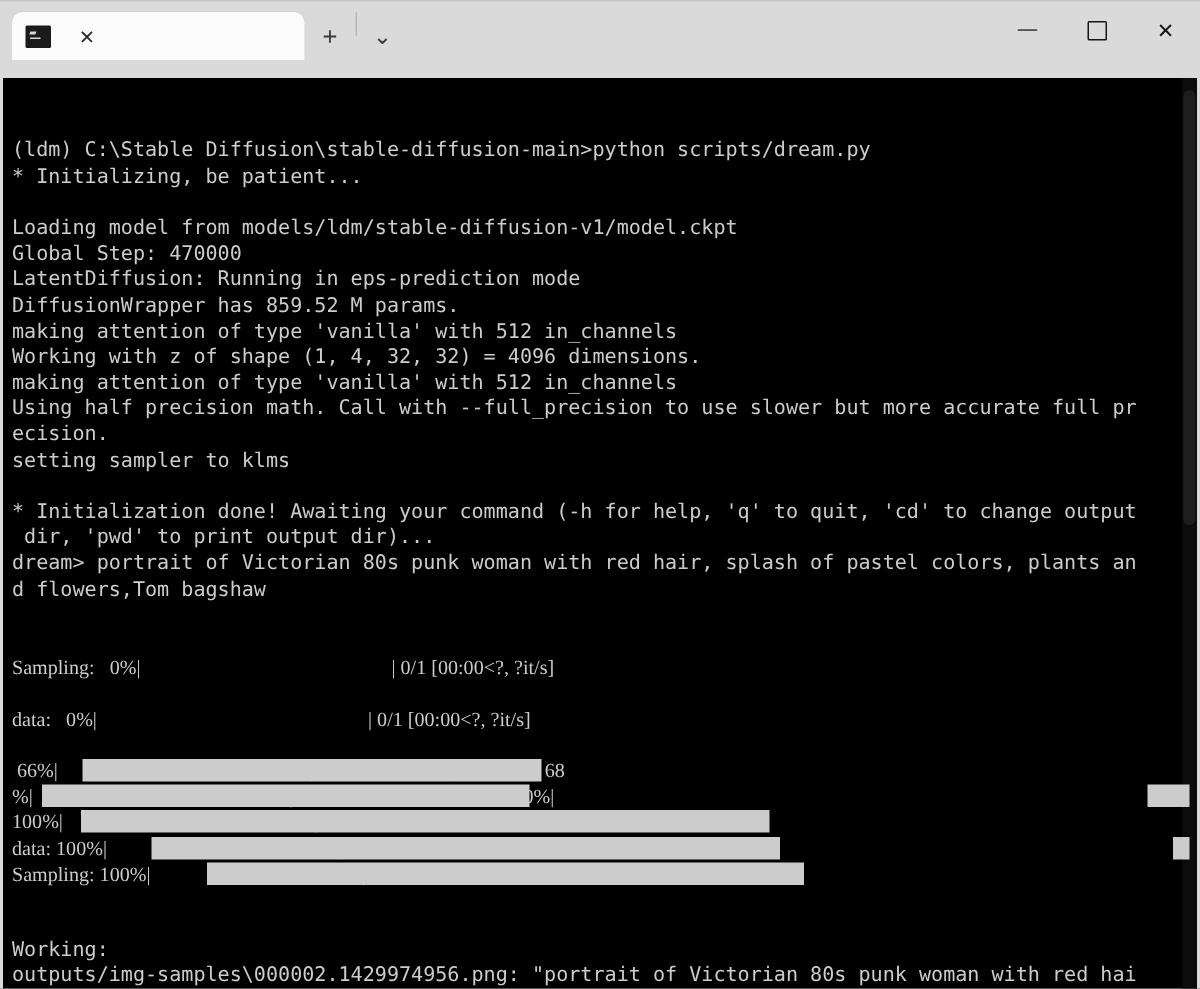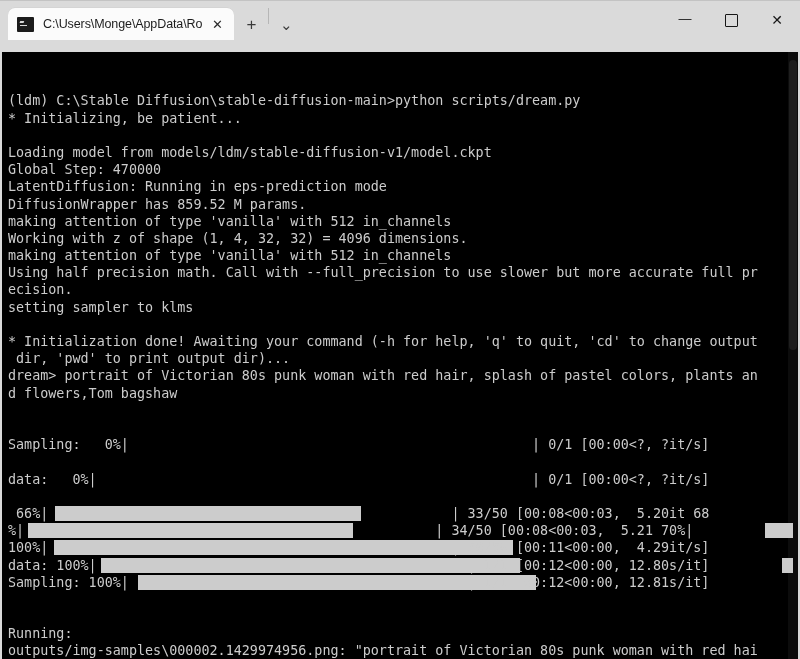--- a/index.html
+++ b/index.html
@@ -177,20 +177,21 @@
     height: 17.2px;
     white-space: pre;
     color: #cccccc;
   }
 
   
   .prow {
     position: relative;
     height: 17.2px;
     white-space: pre;
+    font-family: Liberation Serif, serif;
   }
   .prow .ptext {
     position: relative;
     z-index: 2;
     white-space: pre;
   }
   .pfill {
     position: absolute;
     top: 1px;
     height: 15px;
@@ -220,21 +221,20 @@
 </head>
 <body>
 
 <div id="window">
 
   <div id="titlebar">
 
     <div class="tabstrip">
       <div class="tab">
         <span class="tab-icon"></span>
-        <span class="tab-title">C:\Users\Monge\AppData\Ro</span>
         <span class="tab-close">✕</span>
       </div>
       <div class="tabbtn newtab">+</div>
       <div class="tabsep"></div>
       <div class="tabbtn">⌄</div>
     </div>
 
     <div class="spacer"></div>
 
     <div class="wincontrols">
@@ -243,21 +243,21 @@
         <span class="wc-max-box"></span>
       </div>
       <div class="wincontrol wc-close">✕</div>
     </div>
   </div>
 
   <div id="terminal">
     <div id="term-inner">
       <div id="log-lines"><div class="line">(ldm) C:\Stable Diffusion\stable-diffusion-main&gt;python scripts/dream.py</div><div class="line">* Initializing, be patient...</div><div class="line">&nbsp;</div><div class="line">Loading model from models/ldm/stable-diffusion-v1/model.ckpt</div><div class="line">Global Step: 470000</div><div class="line">LatentDiffusion: Running in eps-prediction mode</div><div class="line">DiffusionWrapper has 859.52 M params.</div><div class="line">making attention of type 'vanilla' with 512 in_channels</div><div class="line">Working with z of shape (1, 4, 32, 32) = 4096 dimensions.</div><div class="line">making attention of type 'vanilla' with 512 in_channels</div><div class="line">Using half precision math. Call with --full_precision to use slower but more accurate full pr</div><div class="line">ecision.</div><div class="line">setting sampler to klms</div><div class="line">&nbsp;</div><div class="line">* Initialization done! Awaiting your command (-h for help, 'q' to quit, 'cd' to change output</div><div class="line"> dir, 'pwd' to print output dir)...</div><div class="line">dream&gt; portrait of Victorian 80s punk woman with red hair, splash of pastel colors, plants an</div><div class="line">d flowers,Tom bagshaw</div></div>
       <div id="progress-rows"><div class="prow"><span class="ptext">Sampling:   0%|                                                  | 0/1 [00:00&lt;?, ?it/s]</span></div><div class="prow"><span class="ptext">&nbsp;</span></div><div class="prow"><span class="ptext">data:   0%|                                                      | 0/1 [00:00&lt;?, ?it/s]</span></div><div class="prow"><span class="ptext">&nbsp;</span></div><div class="prow"><div class="pfill" style="left: 47px; width: 306px;"></div><span class="ptext"> 66%|                                                  | 33/50 [00:08&lt;00:03,  5.20it 68</span></div><div class="prow"><div class="pfill" style="left: 20px; width: 325px;"></div><div class="pfill" style="left: 757px; width: 28px;"></div><span class="ptext">%|                                                   | 34/50 [00:08&lt;00:03,  5.21 70%|</span></div><div class="prow"><div class="pfill" style="left: 46px; width: 459px;"></div><span class="ptext">100%|                                                  | 50/50 [00:11&lt;00:00,  4.29it/s]</span></div><div class="prow"><div class="pfill" style="left: 93px; width: 419px;"></div><div class="pfill" style="left: 774px; width: 11px;"></div><span class="ptext">data: 100%|                                              | 1/1 [00:12&lt;00:00, 12.80s/it]</span></div><div class="prow"><div class="pfill" style="left: 130px; width: 398px;"></div><span class="ptext">Sampling: 100%|                                          | 1/1 [00:12&lt;00:00, 12.81s/it]</span></div></div>
-      <div id="output-lines"><div class="line">Running:</div><div class="line">outputs/img-samples\000002.1429974956.png: "portrait of Victorian 80s punk woman with red hai</div></div>
+      <div id="output-lines"><div class="line">Working:</div><div class="line">outputs/img-samples\000002.1429974956.png: "portrait of Victorian 80s punk woman with red hai</div></div>
       
     </div>
     <div id="scrollbar">
       <div id="scrollthumb"></div>
     </div>
   </div>
 
 </div>
 
 </body></html>

